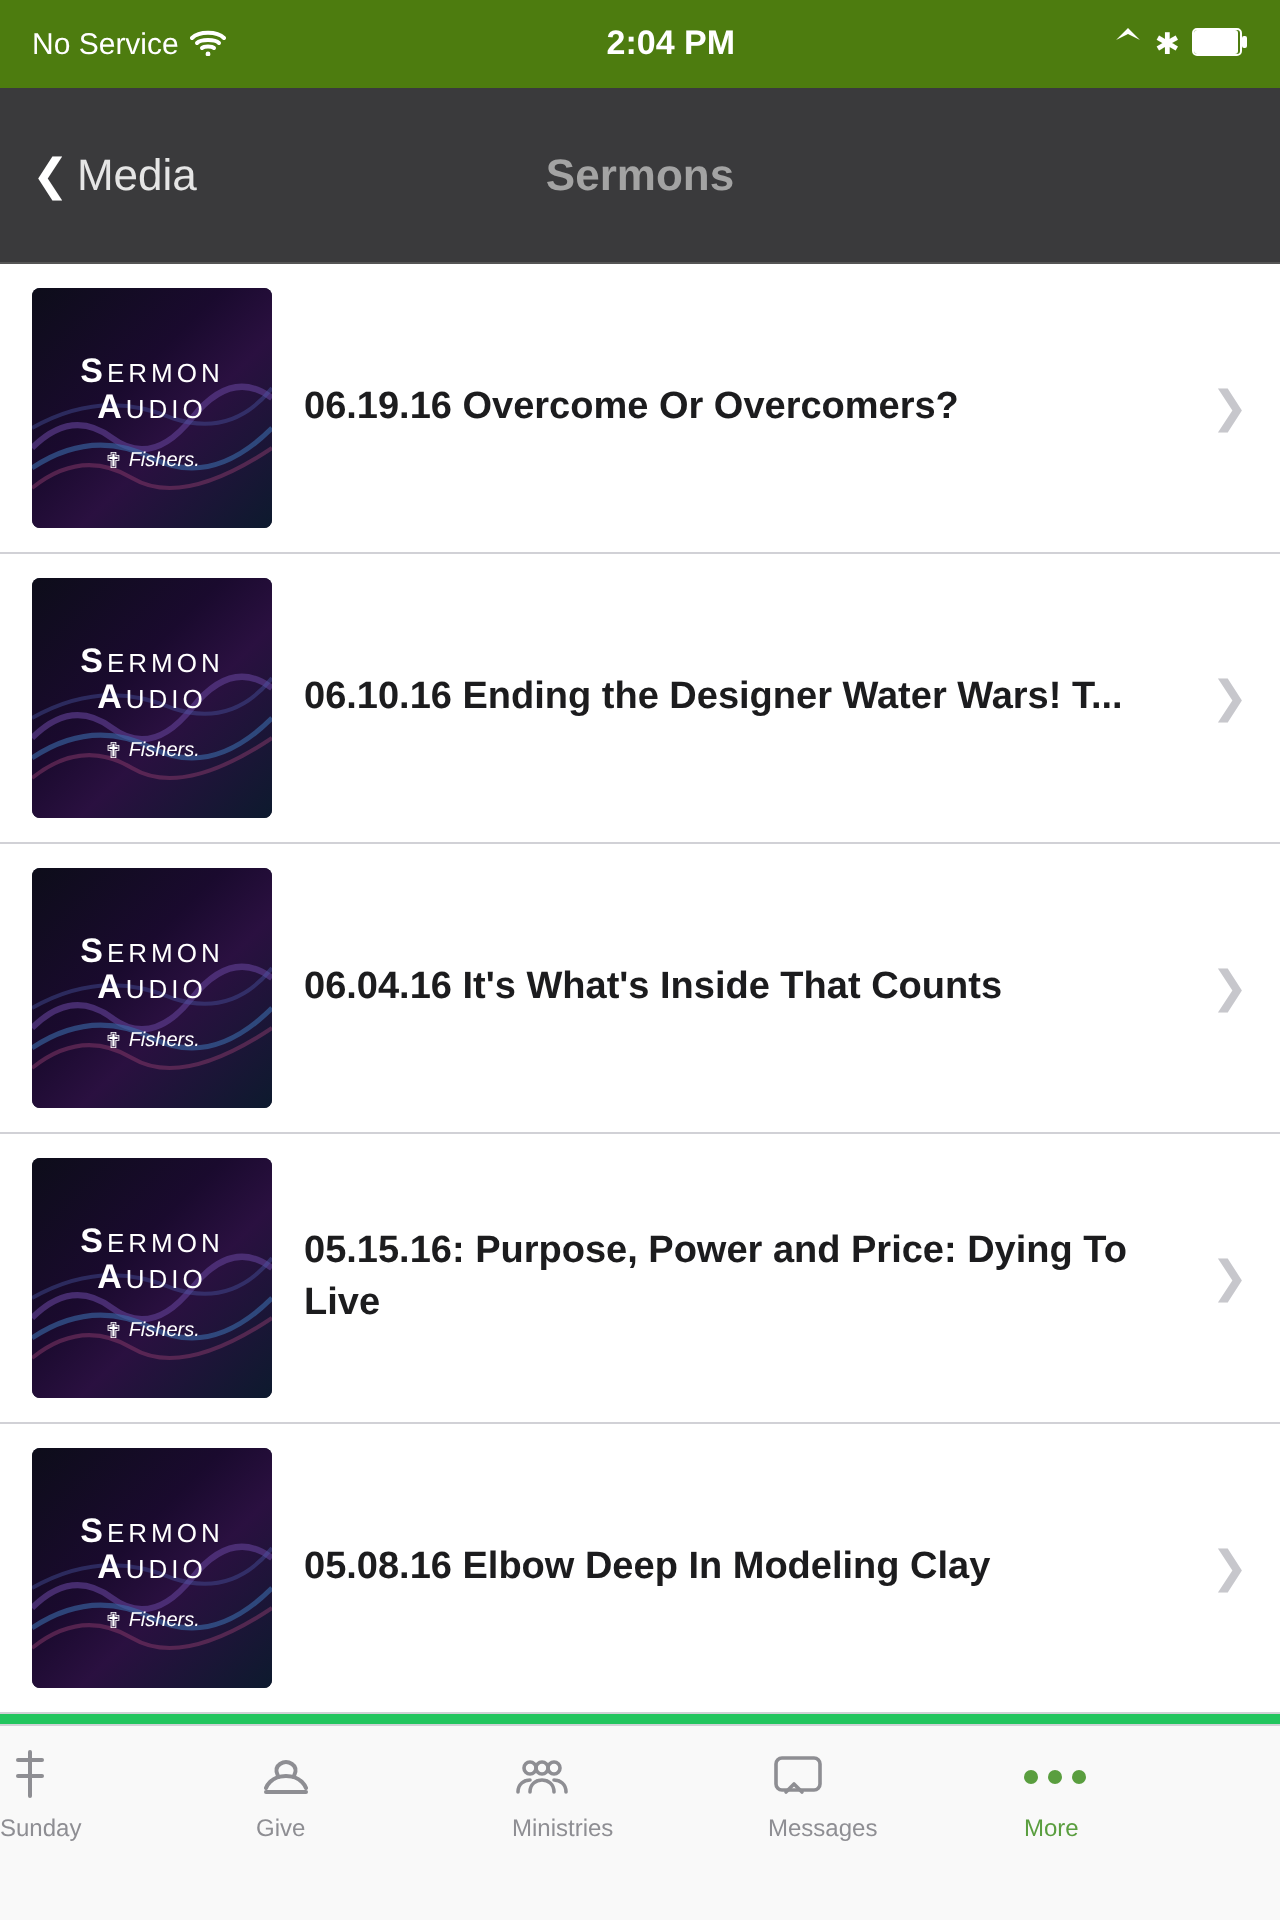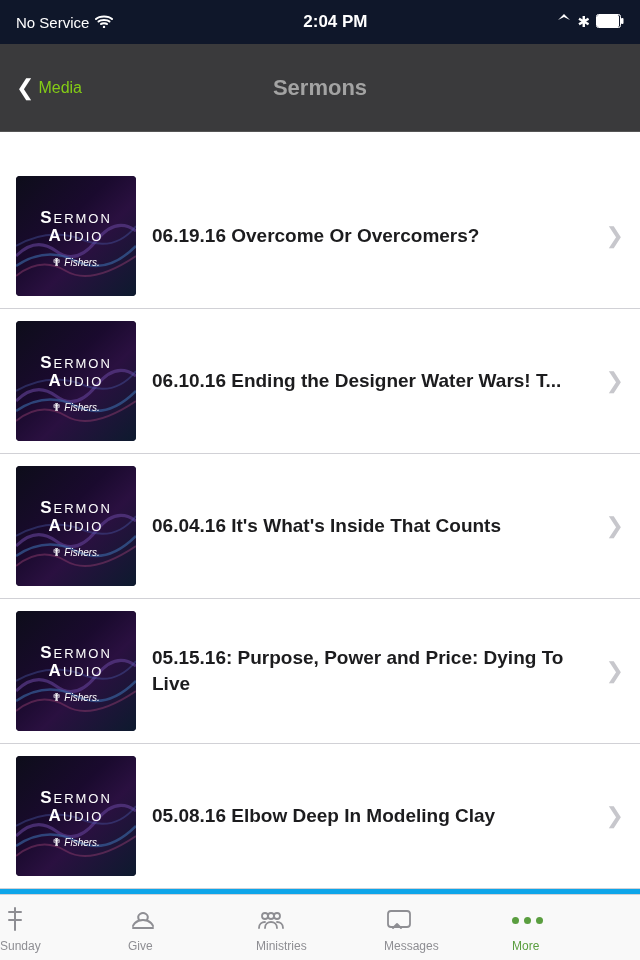--- a/index.html
+++ b/index.html
@@ -8,21 +8,21 @@
       width: 640px;
       height: 960px;
       font-family: -apple-system, 'Helvetica Neue', Arial, sans-serif;
       background: #fff;
       overflow: hidden;
     }
 
     
     .status-bar {
       height: 44px;
-      background: #0f172a;
+      background: #4d7c0f;
       display: flex;
       align-items: center;
       justify-content: space-between;
       padding: 0 16px;
       color: #fff;
       font-size: 15px;
       font-weight: 500;
     }
     .status-left { display: flex; align-items: center; gap: 6px; }
     .status-center { font-size: 17px; font-weight: 600; }
@@ -48,38 +48,37 @@
       gap: 4px;
       cursor: pointer;
       min-width: 100px;
     }
     .nav-back-chevron {
       font-size: 22px;
       color: #fff;
       line-height: 1;
     }
     .nav-back-label {
-      font-size: 16px;
-      color: #84cc16;
+      font-size: 22px;
+      color: #e5e5e5;
     }
     .nav-title {
       flex: 1;
       text-align: center;
       color: #a3a3a3;
       font-size: 22px;
       font-weight: 700;
       margin-right: 100px;
     }
 
     
     .sermon-list {
       flex: 1;
       overflow-y: auto;
-      background: #0ea5e9;
-      margin-top: 32px;
+      background: #22c55e;
     }
 
     .sermon-item {
       display: flex;
       align-items: center;
       background: #fff;
       border-bottom: 1px solid #d1d1d6;
       padding: 12px 16px;
       gap: 16px;
       cursor: pointer;

